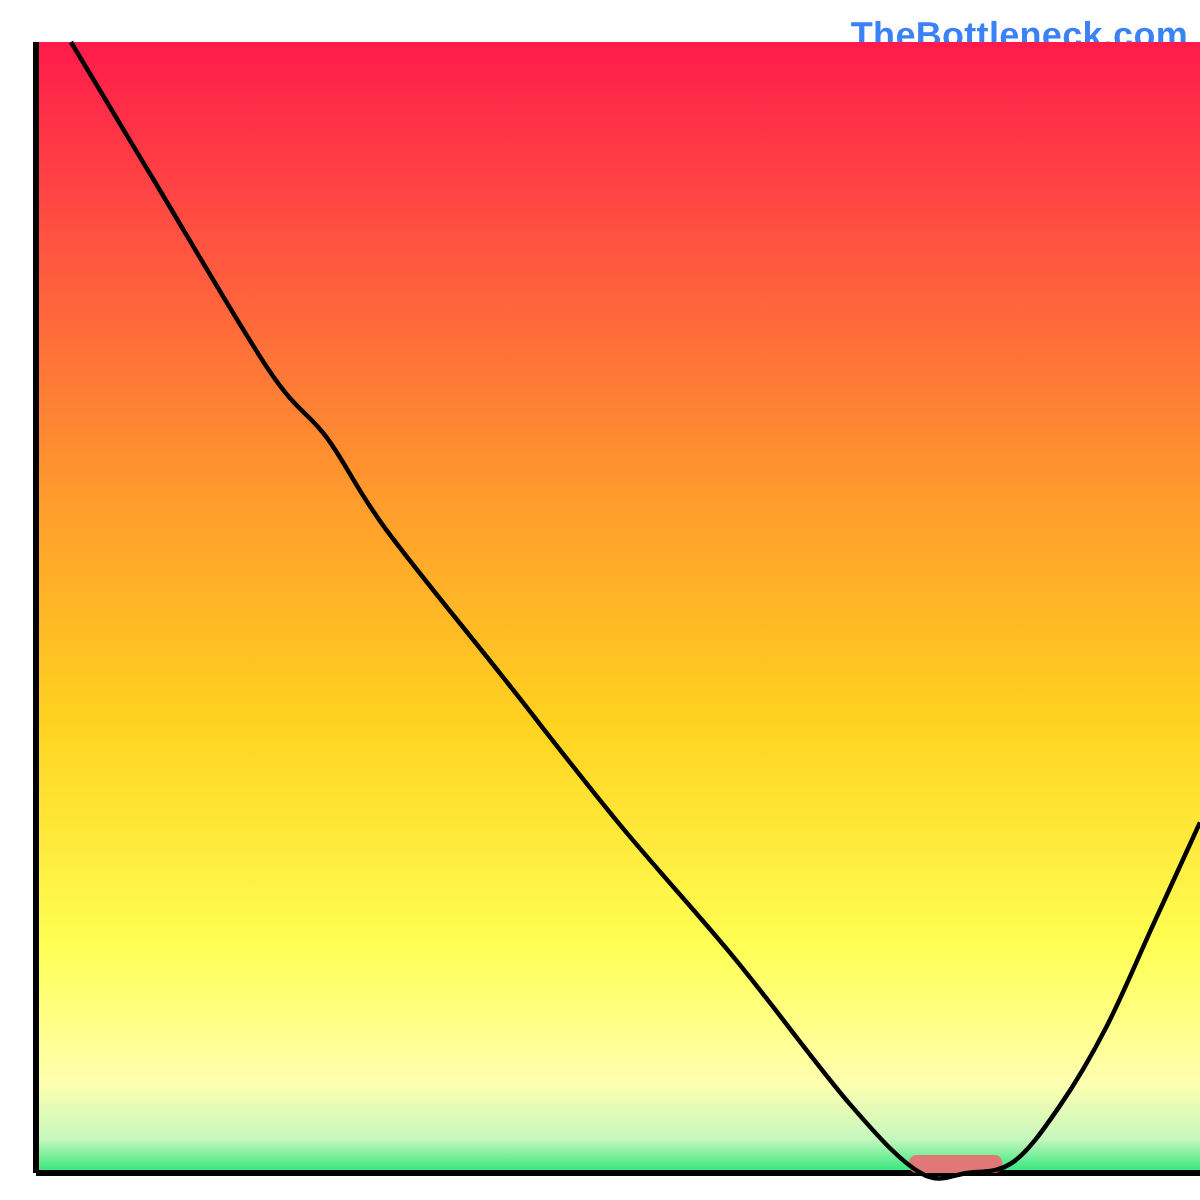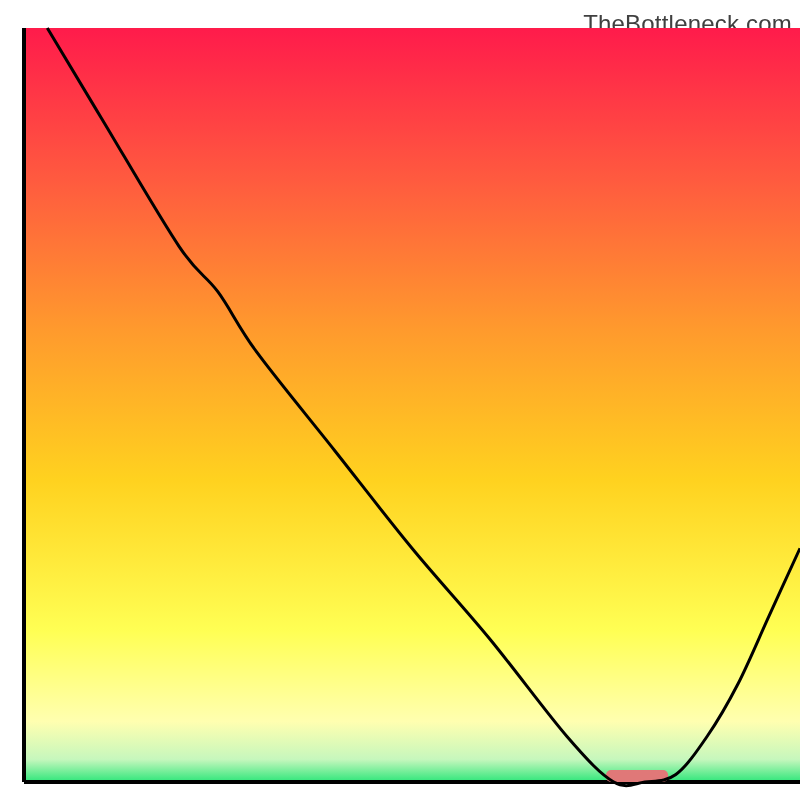--- a/index.html
+++ b/index.html
@@ -13,22 +13,22 @@
   .chart-container {
     position: relative;
     width: 800px;
     height: 800px;
   }
   .watermark {
     position: absolute;
     top: 10px;
     right: 8px;
     font-size: 24px;
-    font-weight: 400;
-    color: #404040;
+    font-weight: 700;
+    color: #3b82f6;
     letter-spacing: 0.2px;
   }
   svg.plot {
     position: absolute;
     left: 0;
     top: 0;
   }
 </style>
 </head>
 <body>

